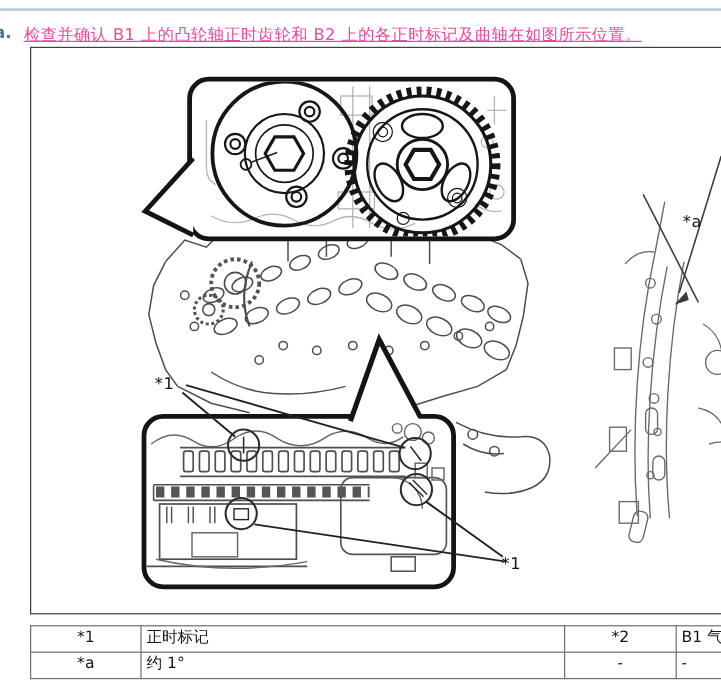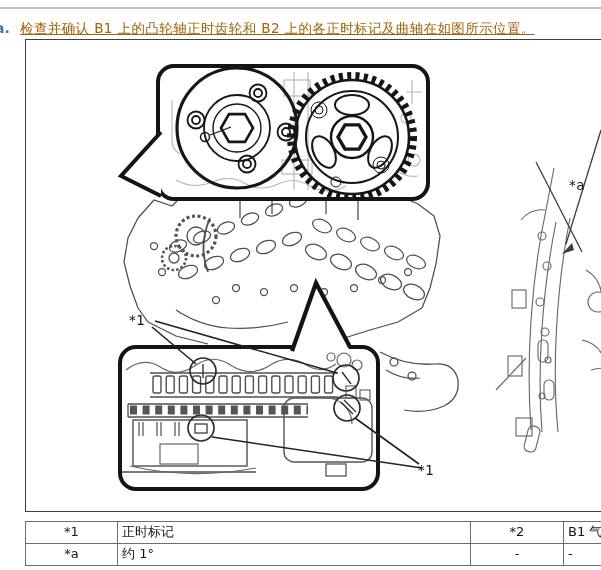--- a/index.html
+++ b/index.html
@@ -1,20 +1,20 @@
 <!DOCTYPE html>
 <html><head>
 <meta charset="utf-8">
 <style>
   html,body{margin:0;padding:0;background:#ffffff;}
   body{position:relative;width:601px;height:570px;overflow:hidden;
        font-family:"DejaVu Sans","Liberation Sans",sans-serif;color:#111;}
   .top-rule{position:absolute;left:0;top:7px;width:601px;height:2px;background:#b2c8d5;}
   .list-marker{position:absolute;left:-5px;top:20px;font-size:14px;font-weight:bold;color:#4d7894;}
-  .instruction{position:absolute;left:20px;top:20px;width:575px;font-size:13.5px;color:#a16207;
+  .instruction{position:absolute;left:20px;top:20px;width:575px;font-size:13.5px;color:#ec4899;
                text-decoration:underline;letter-spacing:0.4px;white-space:nowrap;}
   .figure-box{position:absolute;left:25px;top:39px;width:660px;height:471px;border:1px solid #3f3f3f;background:#fff;}
   .figure-box svg{position:absolute;left:0;top:0;}
   .fig-label{position:absolute;font-size:13.5px;color:#141414;letter-spacing:0.5px;}
   .lbl-1a{left:129px;top:311px;}
   .lbl-1b{left:417px;top:462px;}
   .lbl-a{left:568px;top:176px;}
   table.legend{position:absolute;left:25px;top:521px;border-collapse:collapse;table-layout:fixed;width:658px;
                font-size:13px;color:#161616;}
   table.legend td{border:1px solid #6e6e6e;padding:1px 4px;height:19px;vertical-align:middle;line-height:1.25;

